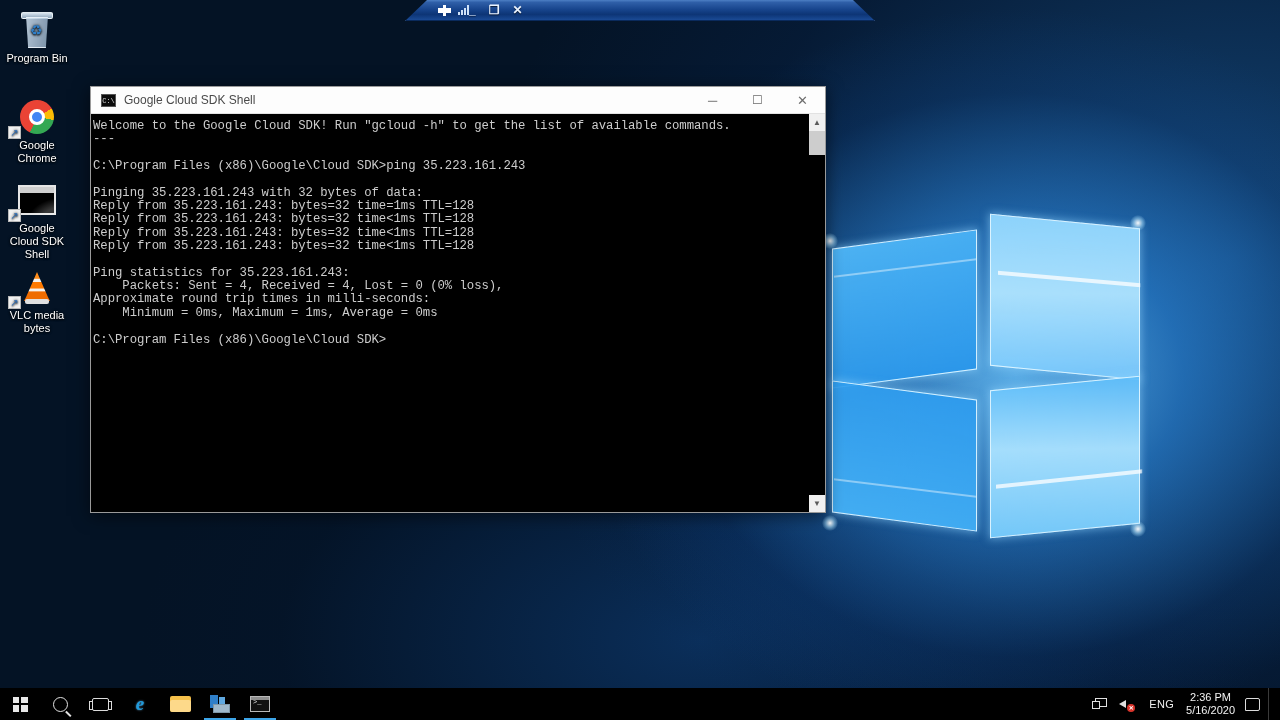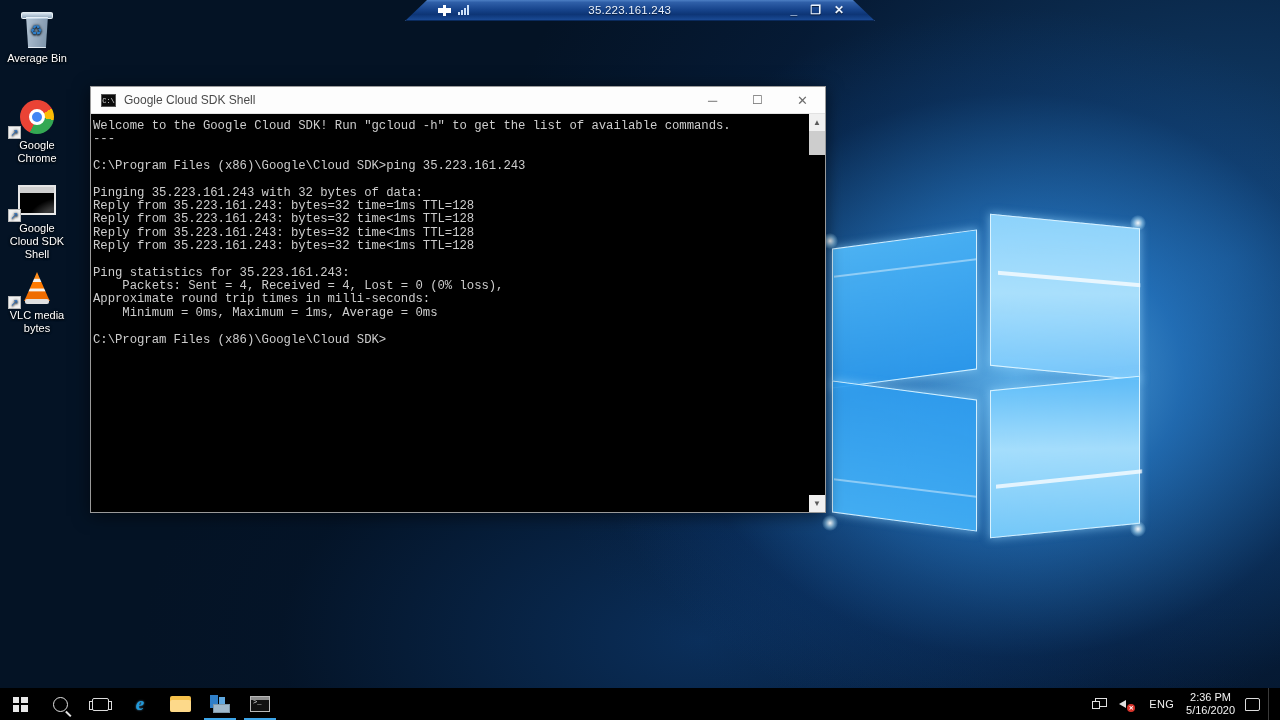--- a/index.html
+++ b/index.html
@@ -235,21 +235,21 @@
 </div>
 
 <div class="dicon" style="left:0px; top:8px;">
   <div class="glyph">
     <div class="bin">
       <div class="lid"></div>
         <div class="body"></div>
         <div class="rec">♻</div>
     </div>
   </div>
-  <div>Average Bin</div>
+  <div>Program Bin</div>
 </div>
 
 <div class="dicon" style="left:0px; top:95px;">
   <div class="glyph">
     <div class="chrome"></div>
     <div class="shortcut-arrow">↗</div>
   </div>
   <div style="white-space:pre-line">Google
 Chrome</div>
 </div>
@@ -282,21 +282,20 @@
 <div id="rdpbar">
   <div class="rdp-left">
     <span class="pin-ico"></span>
     <span class="bars-ico">
         <i></i>
         <i></i>
         <i></i>
         <i></i>
       </span>
   </div>
-  <div class="rdp-title">35.223.161.243</div>
   <div class="rdp-right">
     <span class="rdp-btn">_</span>
     <span class="rdp-btn">❐</span>
     <span class="rdp-btn">✕</span>
   </div>
 </div>
 
 <div id="console">
   <div class="titlebar">
     <div class="tb-ico">C:\</div>

